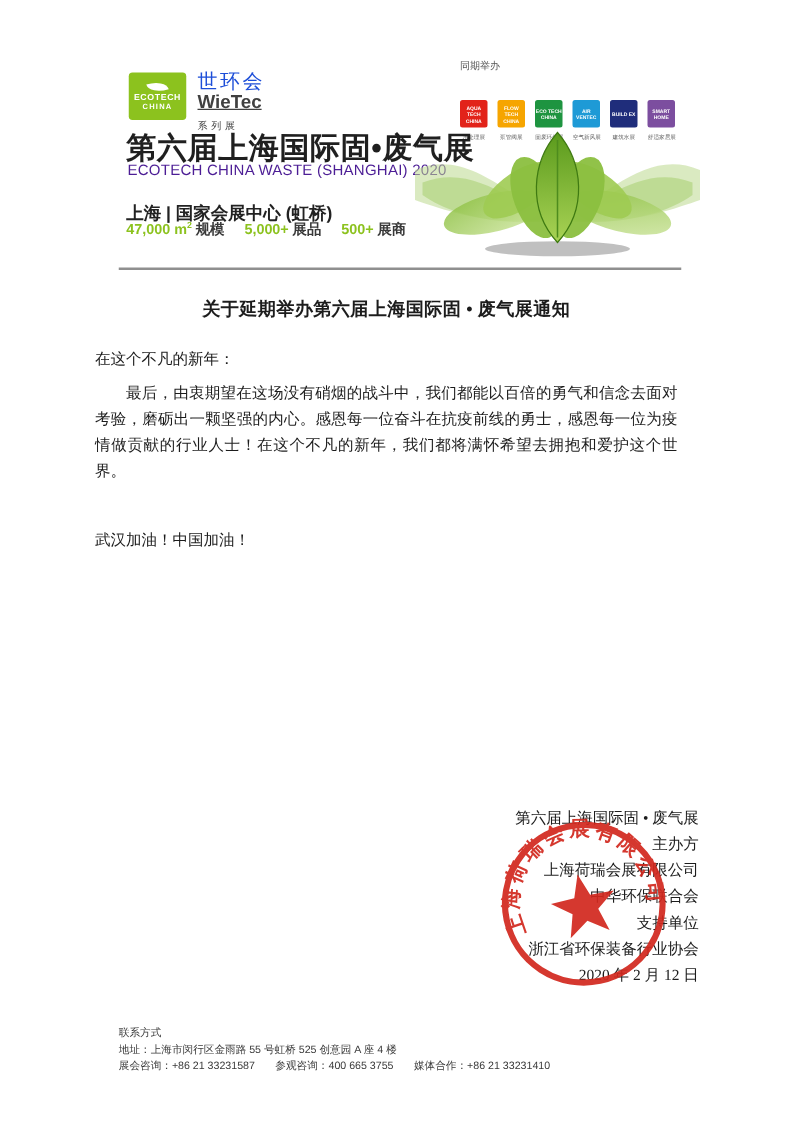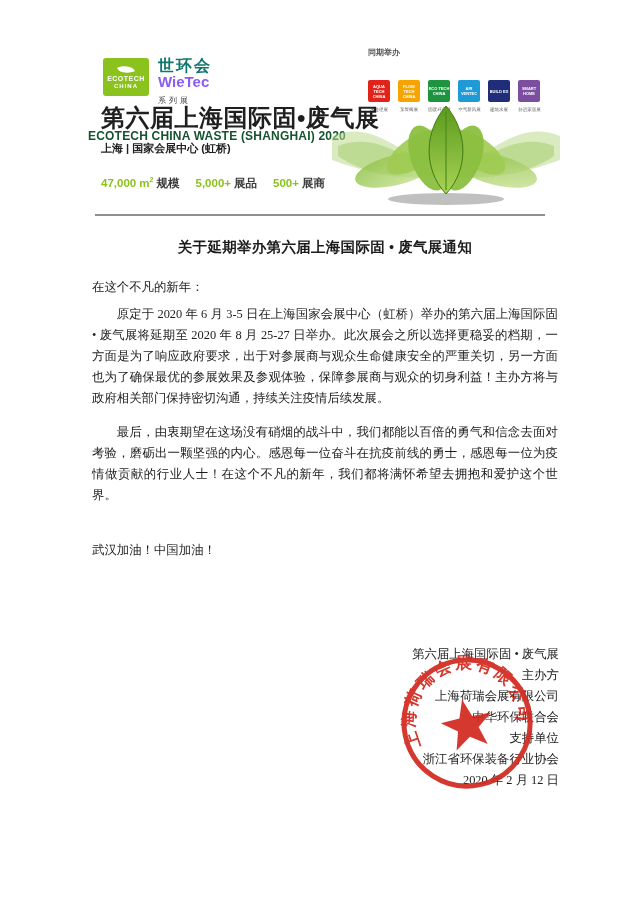--- a/index.html
+++ b/index.html
@@ -5,42 +5,42 @@
   html,body{margin:0;padding:0;background:#ffffff;}
   .page{position:relative;width:640px;height:904px;background:#ffffff;overflow:hidden;
         font-family:"Liberation Sans",sans-serif;color:#222;}
   
   .logo-box{position:absolute;left:103px;top:58px;width:46px;height:38px;background:#8cc21e;
             border-radius:3px;display:flex;flex-direction:column;align-items:center;justify-content:center;}
   .logo-leaf{width:16px;height:9px;background:#fff;border-radius:0 100% 0 100%;transform:rotate(-18deg);margin-bottom:1px;}
   .logo-t1{color:#fff;font-size:7px;font-weight:bold;letter-spacing:.5px;line-height:8px;}
   .logo-t2{color:#fff;font-size:6px;font-weight:bold;letter-spacing:1px;line-height:7px;}
   .brand{position:absolute;left:158px;top:57px;}
-  .brand-cn{font-size:16px;font-weight:bold;color:#0f766e;letter-spacing:2px;line-height:17px;}
-  .brand-en{font-size:15px;font-weight:bold;color:#8b5cf6;line-height:16px;}
+  .brand-cn{font-size:16px;font-weight:normal;color:#1d4ed8;letter-spacing:2px;line-height:17px;}
+  .brand-en{font-size:15px;font-weight:bold;color:#404040;line-height:16px;text-decoration:underline;}
   .brand-series{font-size:8px;color:#444;letter-spacing:3px;margin-top:5px;}
   .cohost{position:absolute;left:368px;top:47px;width:200px;}
-  .cohost-label{font-size:8px;color:#555;margin-bottom:22px;font-weight:bold;}
+  .cohost-label{font-size:8px;color:#555;margin-bottom:22px;}
   .cohost-row{display:flex;gap:8px;}
   .cohost-item{width:22px;display:flex;flex-direction:column;align-items:center;}
   .cohost-sq{width:22px;height:22px;border-radius:2px;display:flex;align-items:center;justify-content:center;
              color:#fff;font-size:4px;font-weight:bold;text-align:center;line-height:5px;overflow:hidden;}
   .cohost-name{font-size:5px;color:#666;margin-top:4px;white-space:nowrap;transform:scale(.9);}
   .title-cn{position:absolute;left:101px;top:102px;font-size:24px;font-weight:700;color:#1f1f1f;
             letter-spacing:.5px;margin:0;}
-  .title-en{position:absolute;left:88px;top:129px;font-size:12px;font-weight:bold;color:#14532d;letter-spacing:.2px;}
-  .venue{position:absolute;left:101px;top:141px;font-size:11px;font-weight:bold;color:#222;}
+  .title-en{position:absolute;left:102px;top:129px;font-size:12px;font-weight:normal;color:#4c1d95;letter-spacing:.2px;}
+  .venue{position:absolute;left:101px;top:162px;font-size:14px;font-weight:bold;color:#222;}
   .stats{position:absolute;left:101px;top:176px;font-size:11.5px;font-weight:bold;display:flex;gap:16px;}
   .stat-v{color:#8cc21e;}
   .stat-v sup{font-size:7px;}
   .stat-l{color:#3a3a3a;margin-left:3px;}
   .leaves{position:absolute;left:330px;top:96px;}
   .divider{position:absolute;left:95px;top:214px;width:450px;height:2px;background:#8f8f8f;}
   
-  .doc{position:absolute;left:92px;top:238px;width:466px;
+  .doc{position:absolute;left:76px;top:238px;width:466px;
        font-family:"Liberation Serif","DejaVu Serif",serif;color:#1c1c1c;}
   .doc-title{text-align:center;font-size:14.5px;font-weight:bold;margin:0 0 22px 0;letter-spacing:.3px;}
   .salutation{font-size:12.4px;margin:0 0 8px 0;}
   .doc p.body-p{font-size:12.4px;line-height:21px;text-align:justify;text-indent:2em;margin:0 0 13px 0;}
   .slogan{font-size:12.4px;margin-top:36px;}
   
   .signature{position:absolute;right:81px;top:644px;text-align:right;
              font-family:"Liberation Serif","DejaVu Serif",serif;font-size:12.4px;color:#1c1c1c;line-height:21px;}
   .sig-bold{font-weight:normal;}
   .seal{position:absolute;left:392px;top:648px;width:150px;height:150px;opacity:.92;pointer-events:none;}
@@ -135,21 +135,20 @@
     <ellipse cx="134" cy="62" rx="17" ry="34" fill="#8bbf3f" opacity="0.95" transform="rotate(20 134 62)"></ellipse>
     <path d="M116,10 C137,34 140,72 116,98 C92,72 95,34 116,10 Z" fill="url(#gLeaf)" stroke="#3f7a12" stroke-width="1"></path>
     <path d="M116,16 C116,44 116,72 116,94" stroke="#4e8c1e" stroke-width="1.2" fill="none"></path>
   </svg>
 
   <div class="divider"></div>
 
   <main class="doc">
     <h2 class="doc-title">关于延期举办第六届上海国际固 • 废气展通知</h2>
     <p class="salutation">在这个不凡的新年：</p>
-    <p class="body-p">原定于 2020 年 6 月 3-5 日在上海国家会展中心（虹桥）举办的第六届上海国际固 • 废气展将延期至 2020 年 8 月 25-27 日举办。此次展会之所以选择更稳妥的档期，一方面是为了响应政府要求，出于对参展商与观众生命健康安全的严重关切，另一方面也为了确保最优的参展效果及参观体验，保障参展商与观众的切身利益！主办方将与政府相关部门保持密切沟通，持续关注疫情后续发展。</p>
     <p class="body-p">最后，由衷期望在这场没有硝烟的战斗中，我们都能以百倍的勇气和信念去面对考验，磨砺出一颗坚强的内心。感恩每一位奋斗在抗疫前线的勇士，感恩每一位为疫情做贡献的行业人士！在这个不凡的新年，我们都将满怀希望去拥抱和爱护这个世界。</p>
     <p class="slogan">武汉加油！中国加油！</p>
   </main>
 
   <div class="signature">
     <div>第六届上海国际固 • 废气展</div>
     <div class="sig-bold">主办方</div>
     <div>上海荷瑞会展有限公司</div>
     <div>中华环保联合会</div>
     <div class="sig-bold">支持单位</div>
@@ -161,14 +160,23 @@
     <g transform="rotate(-12 75 75)">
       <circle cx="75" cy="75" r="63" fill="none" stroke="#d2281e" stroke-width="5"></circle>
       <polygon points="75,51 81.5,69.1 100.7,69.7 85.5,81.4 90.9,99.8 75,89 59.1,99.8 64.5,81.4 49.3,69.7 68.5,69.1" fill="#d2281e"></polygon>
       <path id="sealArc" d="M 31.8,101.2 A 52,52 0 1 1 118.2,101.2" fill="none"></path>
       <text font-family="Liberation Serif, serif" font-size="16.5" font-weight="bold" fill="#d2281e" letter-spacing="3">
         <textPath href="#sealArc" startOffset="50%" text-anchor="middle">上海荷瑞会展有限公司</textPath>
       </text>
     </g>
   </svg>
 
+  <footer class="footer">
+    <div>联系方式</div>
+    <div>地址：上海市闵行区金雨路 55 号虹桥 525 创意园 A 座 4 楼</div>
+    <div class="phones">
+      <span>展会咨询：+86 21 33231587</span>
+      <span>参观咨询：400 665 3755</span>
+      <span>媒体合作：+86 21 33231410</span>
+    </div>
+  </footer>
 
 </div>
 
 </body></html>

